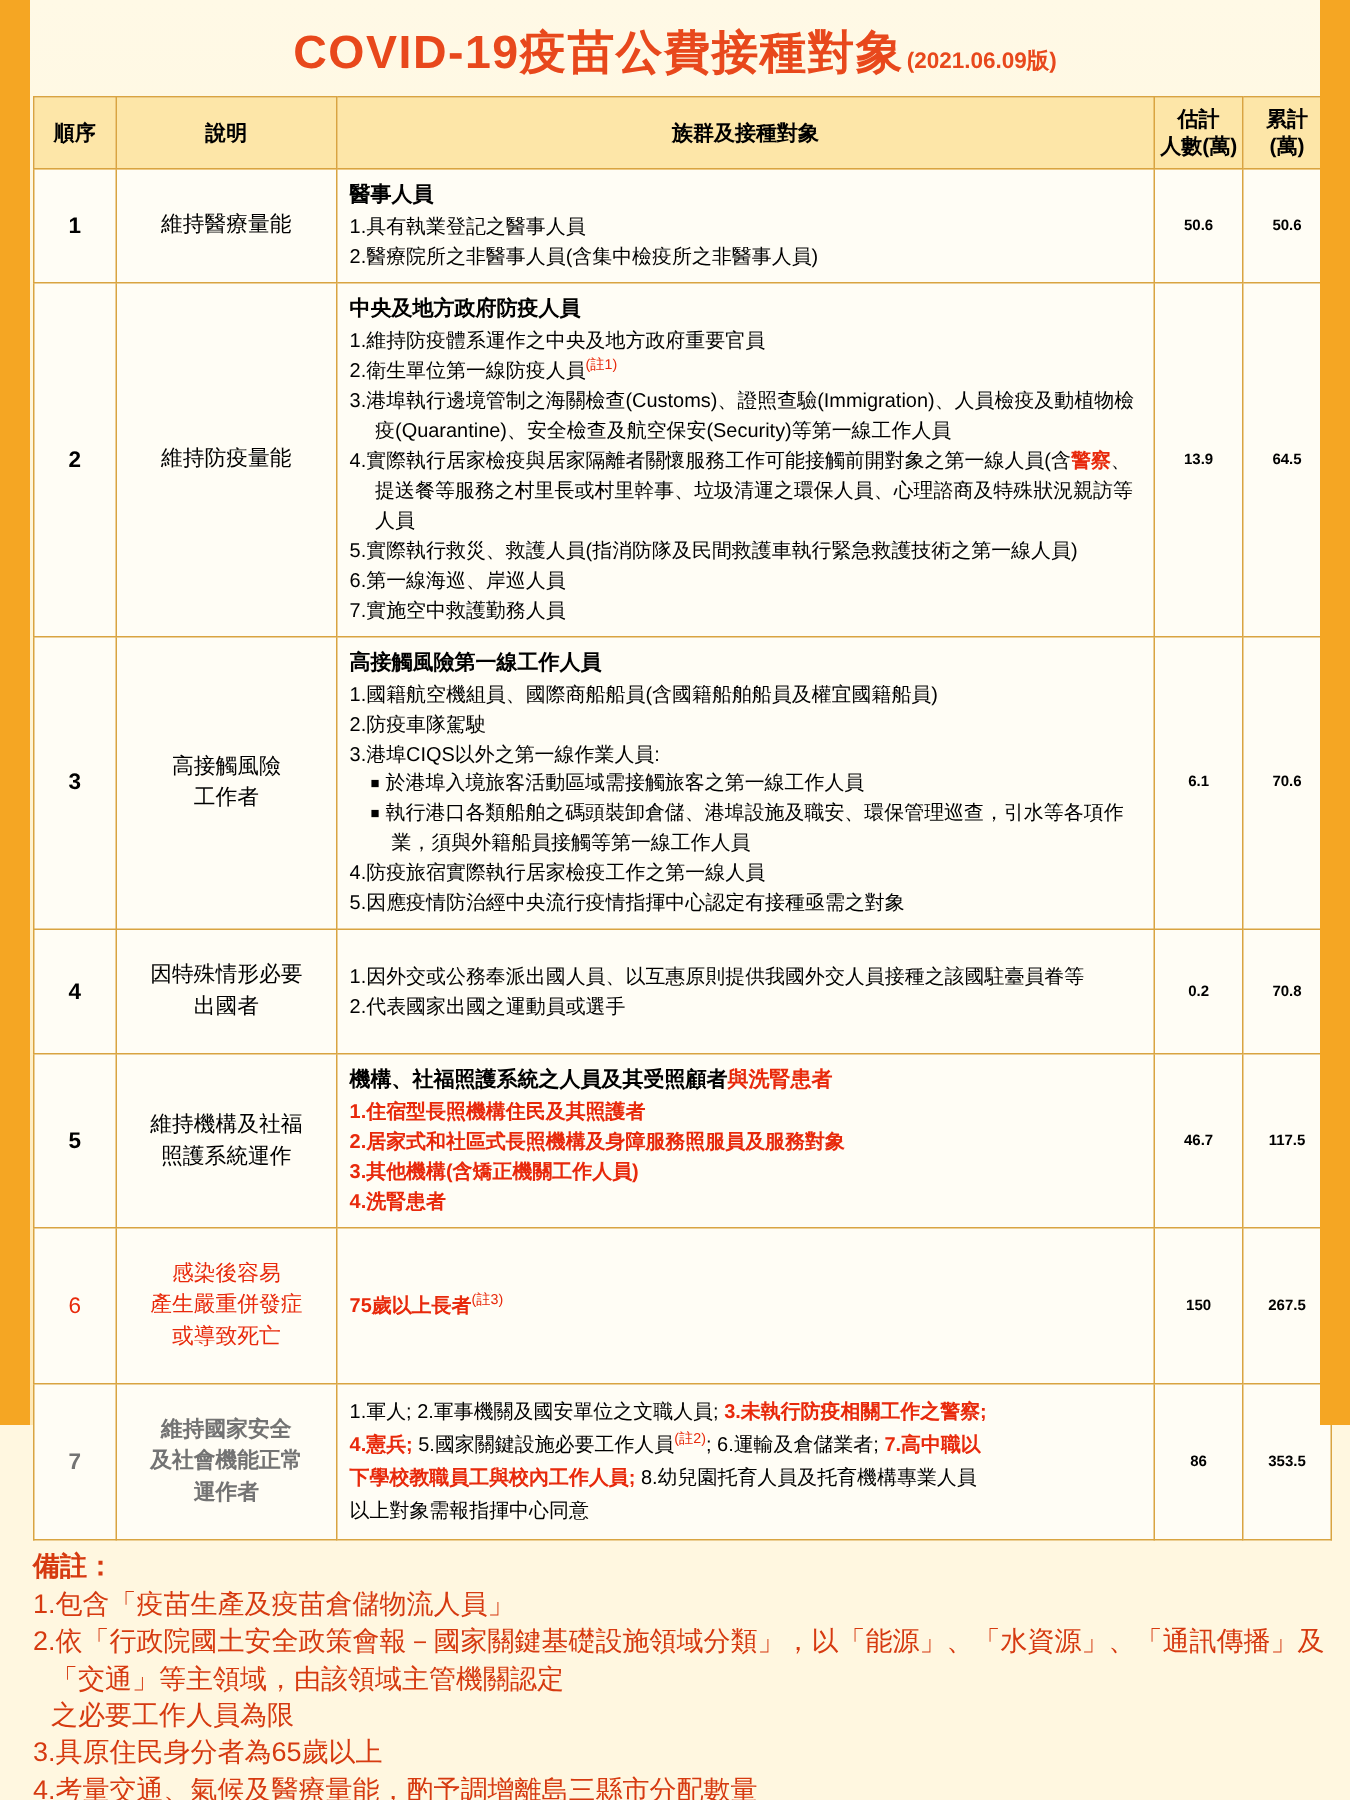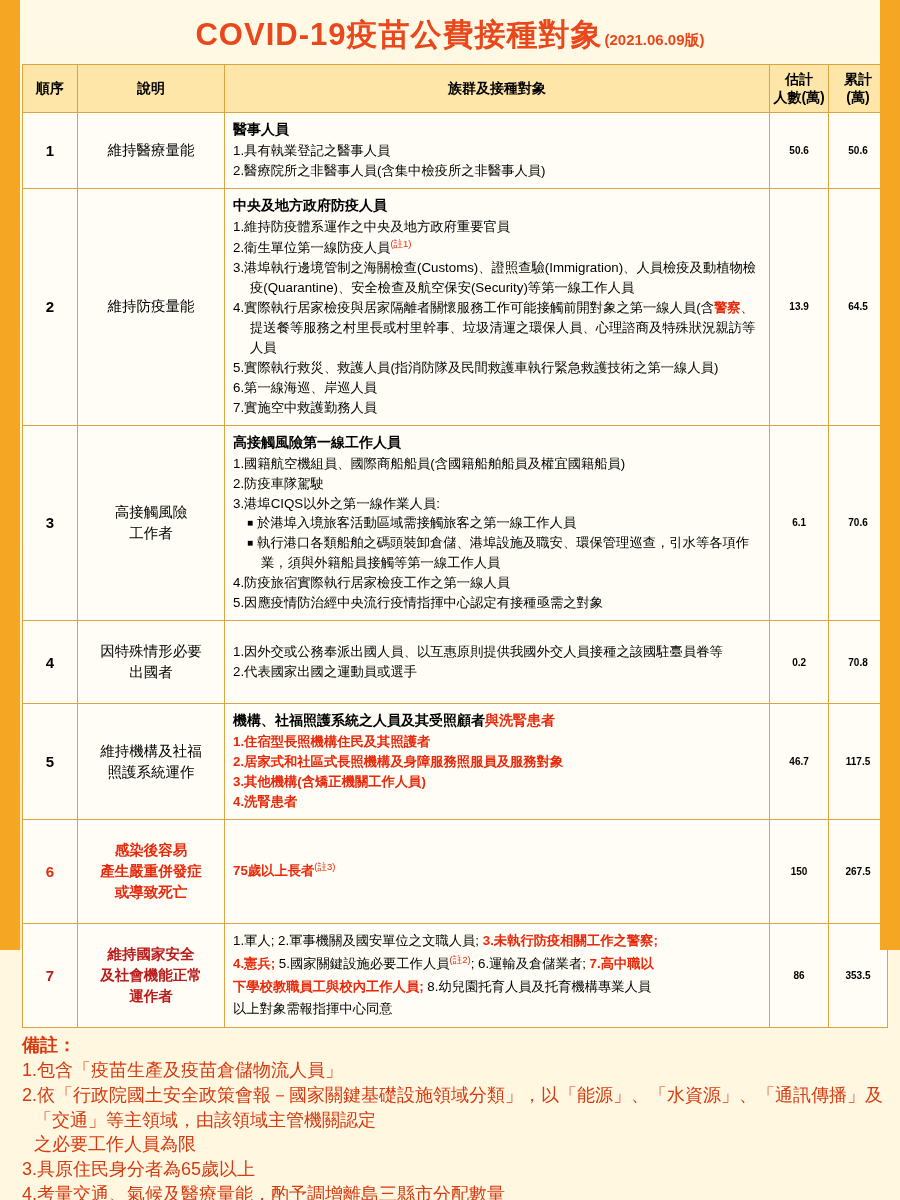--- a/index.html
+++ b/index.html
@@ -131,22 +131,22 @@
     padding-right: 4px;
     vertical-align: 1px;
   }
   .red { color: #e8290b; }
   .redb { color: #e8290b; font-weight: bold; }
   .note-sup {
     font-size: 9.5px;
     color: #e8290b;
     vertical-align: super;
   }
-  .row6 td.desc, .row6 td.seq { color: #e8290b; font-weight: bold; }
-  .row7 td.desc, .row7 td.seq { color: #b91c1c; font-weight: bold; }
+  .row6 td.desc, .row6 td.seq { color: #e8290b; font-weight: normal; }
+  .row7 td.desc, .row7 td.seq { color: #737373; font-weight: bold; }
   .row7 td.body { font-size: 13.3px; line-height: 1.65; }
 
   .footnotes {
     width: 866px;
     margin: 5px auto 13px auto;
     font-size: 18px;
     line-height: 1.38;
     color: #d63a10;
   }
   .footnotes .fn-title { font-weight: bold; }

